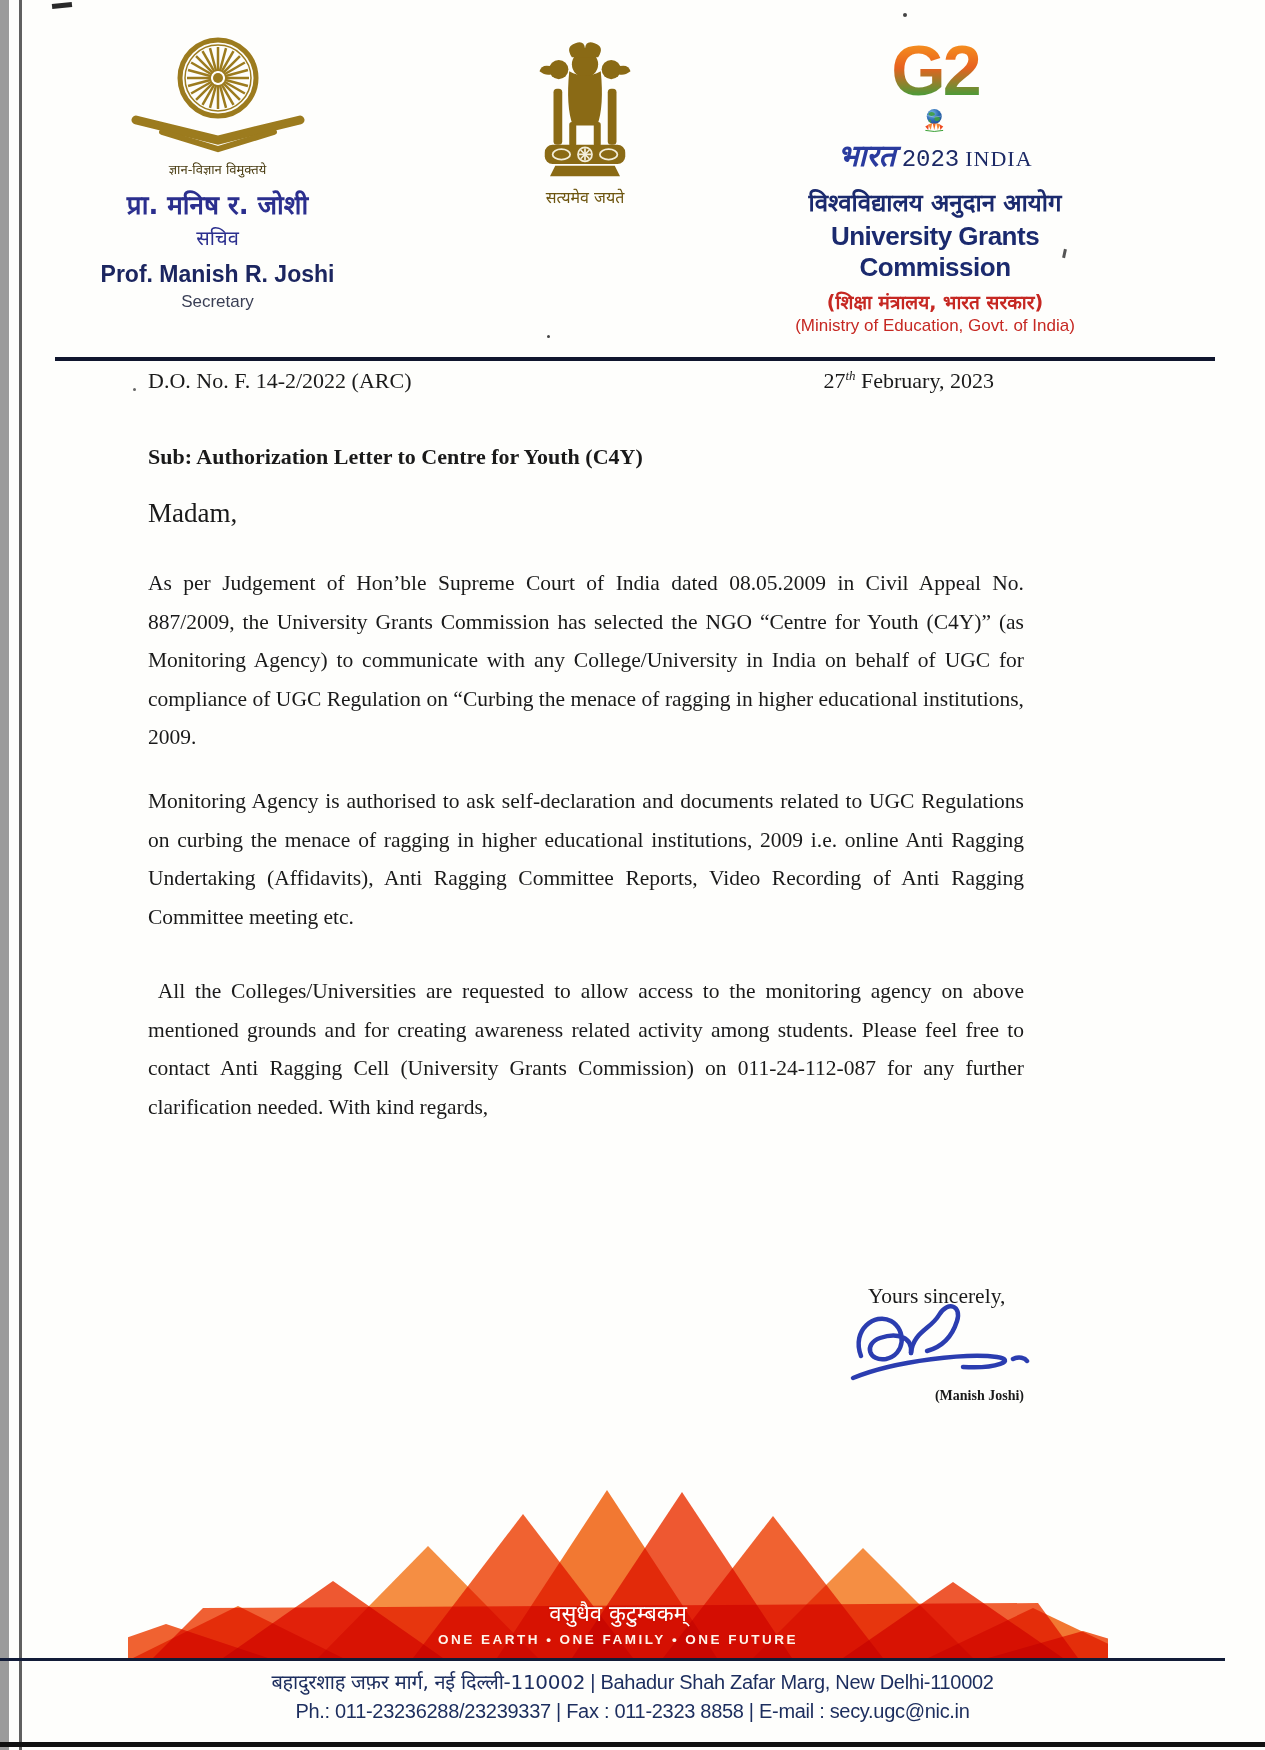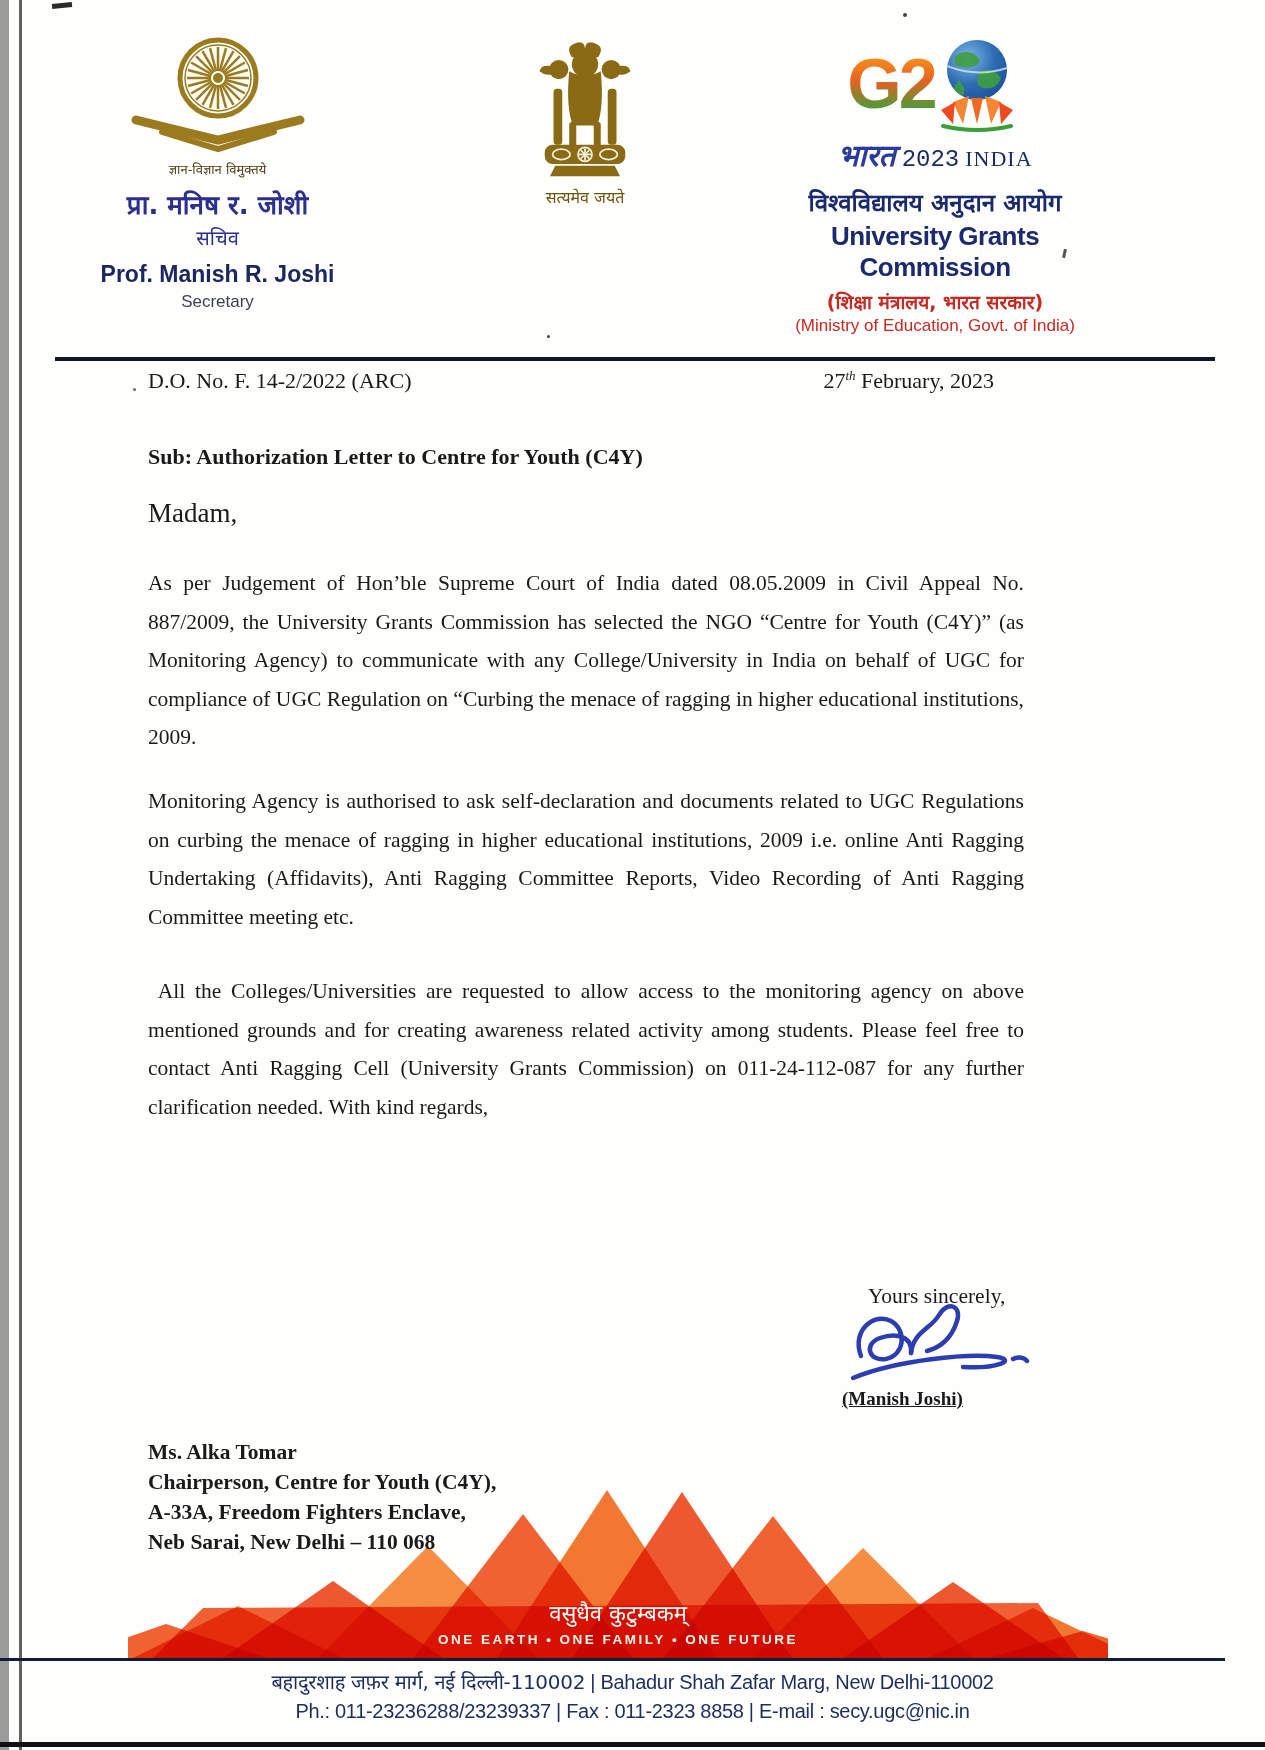--- a/index.html
+++ b/index.html
@@ -22,21 +22,21 @@
   .motto-hi   { display:block; margin-top:2px; font-family:"DejaVu Sans",sans-serif; font-size:13px; color:#4a3d12; }
   .name-hi    { display:block; margin-top:8px; font-family:"DejaVu Sans",sans-serif; font-size:26px; font-weight:bold; color:#2b2f8e; }
   .title-hi   { display:block; margin-top:2px; font-family:"DejaVu Sans",sans-serif; font-size:20px; color:#2b2f8e; }
   .name-en    { display:block; margin-top:10px; font-family:"Liberation Sans",sans-serif; font-size:23px; font-weight:bold; color:#1c2660; }
   .title-en   { display:block; margin-top:4px; font-family:"Liberation Sans",sans-serif; font-size:17px; color:#3a3f55; }
 
   .emblem-block { left:515px; top:38px; width:140px; text-align:center; }
   .emblem-motto { display:block; margin-top:4px; font-family:"DejaVu Sans",sans-serif; font-size:16px; color:#6d550f; }
 
   .right-block { left:770px; top:36px; width:330px; text-align:center; }
-  .g20-row { display:flex; align-items:center; justify-content:center; gap:2px; height:96px; }
+  .g20-row { display:flex; align-items:center; justify-content:center; gap:2px; height:96px;flex-direction:column; }
   .g2-text {
     font-family:"Liberation Sans",sans-serif; font-weight:bold; font-size:70px; letter-spacing:-3px;
     background:linear-gradient(180deg,#f6921e 10%,#e8611f 45%,#3fa03a 88%);
     -webkit-background-clip:text; background-clip:text; color:transparent; line-height:1;
   }
   .bharat-row { margin-top:2px; font-size:24px; color:#1d2a66; }
   .bharat-word { font-family:"DejaVu Sans",sans-serif; font-weight:bold; font-style:italic; font-size:30px; color:#2a3b9e; }
   .year-word  { font-family:Liberation Mono, monospace; font-size:24px; color:#1d2a66; }
   .india-word { font-family:"Liberation Serif",serif; font-size:22px; letter-spacing:1px; color:#1d2a66; }
   .org-hi { display:block; margin-top:10px; font-family:"DejaVu Sans",sans-serif; font-weight:bold; font-size:24px; color:#1b2a6e; }
@@ -50,21 +50,21 @@
   .ref-row { left:148px; top:368px; width:846px; display:flex; justify-content:space-between; font-size:22px; }
   .date sup { font-size:13px;font-style:italic; }
   .subject { left:148px; top:444px; width:880px; font-size:22px; font-weight:bold; }
   .salutation { left:148px; top:498px; font-size:27px; }
   .para { left:148px; width:876px; font-size:21.5px; line-height:38.5px; text-align:justify; white-space:pre-wrap; }
   .p1 { top:564px; }
   .p2 { top:782px; }
   .p3 { top:972px; }
   .closing { left:868px; top:1284px; font-size:21.5px; }
   .sig-svg { left:845px; top:1302px; }
-  .signatory { left:842px; top:1388px; width:182px; font-size:19px; font-weight:bold;text-decoration:underline; }
+  .signatory { left:842px; top:1388px; width:182px; text-align:right; font-size:14px; font-weight:bold; }
   .recipient { left:148px; top:1437px; font-size:21.5px; font-weight:bold; line-height:30px; }
 
   
   .lotus-wrap { left:128px; top:1486px; width:980px; height:172px; }
   .lotus-motto-hi { left:128px; top:1597px; width:980px; text-align:center; font-family:"DejaVu Sans",sans-serif;
     font-size:22px; color:#fff; text-shadow:0 0 2px rgba(180,40,0,.35); }
   .lotus-motto-en { left:128px; top:1632px; width:980px; text-align:center; font-family:"Liberation Sans",sans-serif;
     font-size:13.5px; font-weight:bold; letter-spacing:2.5px; color:#fff4ea; }
   .foot-rule { left:0; top:1658px; width:1225px; height:3px; background:#121c38; }
   .foot-line { left:35px; width:1195px; text-align:center; font-family:"Liberation Sans",sans-serif;
@@ -225,26 +225,20 @@
     <g stroke="#2b3db0" stroke-width="4.5" fill="none" stroke-linecap="round">
       <path d="M16,54 C6,28 30,10 46,19 C62,28 60,53 41,57 C24,60 18,42 35,36 C52,30 68,35 66,51"></path>
       <path d="M66,51 C68,30 86,27 94,13 C103,-2 117,4 112,19 C107,35 97,45 82,49"></path>
       <path d="M8,76 C52,58 124,51 152,55 C172,58 152,67 118,65"></path>
       <path d="M168,57 c6,-3 12,-1 14,2"></path>
     </g>
   </svg>
 
   <div class="abs signatory">(Manish Joshi)</div>
 
-  <div class="abs recipient">
-    <div>Ms. Alka Tomar</div>
-    <div>Chairperson, Centre for Youth (C4Y),</div>
-    <div>A-33A, Freedom Fighters Enclave,</div>
-    <div>Neb Sarai, New Delhi – 110 068</div>
-  </div>
 
   <svg class="abs lotus-wrap" viewBox="0 0 980 172">
     <g fill-opacity="0.92">
       <polygon points="25,172 75,122 910,117 950,172" fill="#ef5222"></polygon>
       <polygon points="369,172 479,4 589,172" fill="#f26c21" style="mix-blend-mode:multiply"></polygon>
       <polygon points="444,172 554,6 664,172" fill="#ee4a20" style="mix-blend-mode:multiply"></polygon>
       <polygon points="285,172 395,28 505,172" fill="#f0551f" style="mix-blend-mode:multiply"></polygon>
       <polygon points="190,172 300,60 410,172" fill="#f58634" style="mix-blend-mode:multiply"></polygon>
       <polygon points="95,172 205,95 315,172" fill="#ee4a20" style="mix-blend-mode:multiply"></polygon>
       <polygon points="5,172 110,120 215,172" fill="#f26c21" style="mix-blend-mode:multiply"></polygon>

